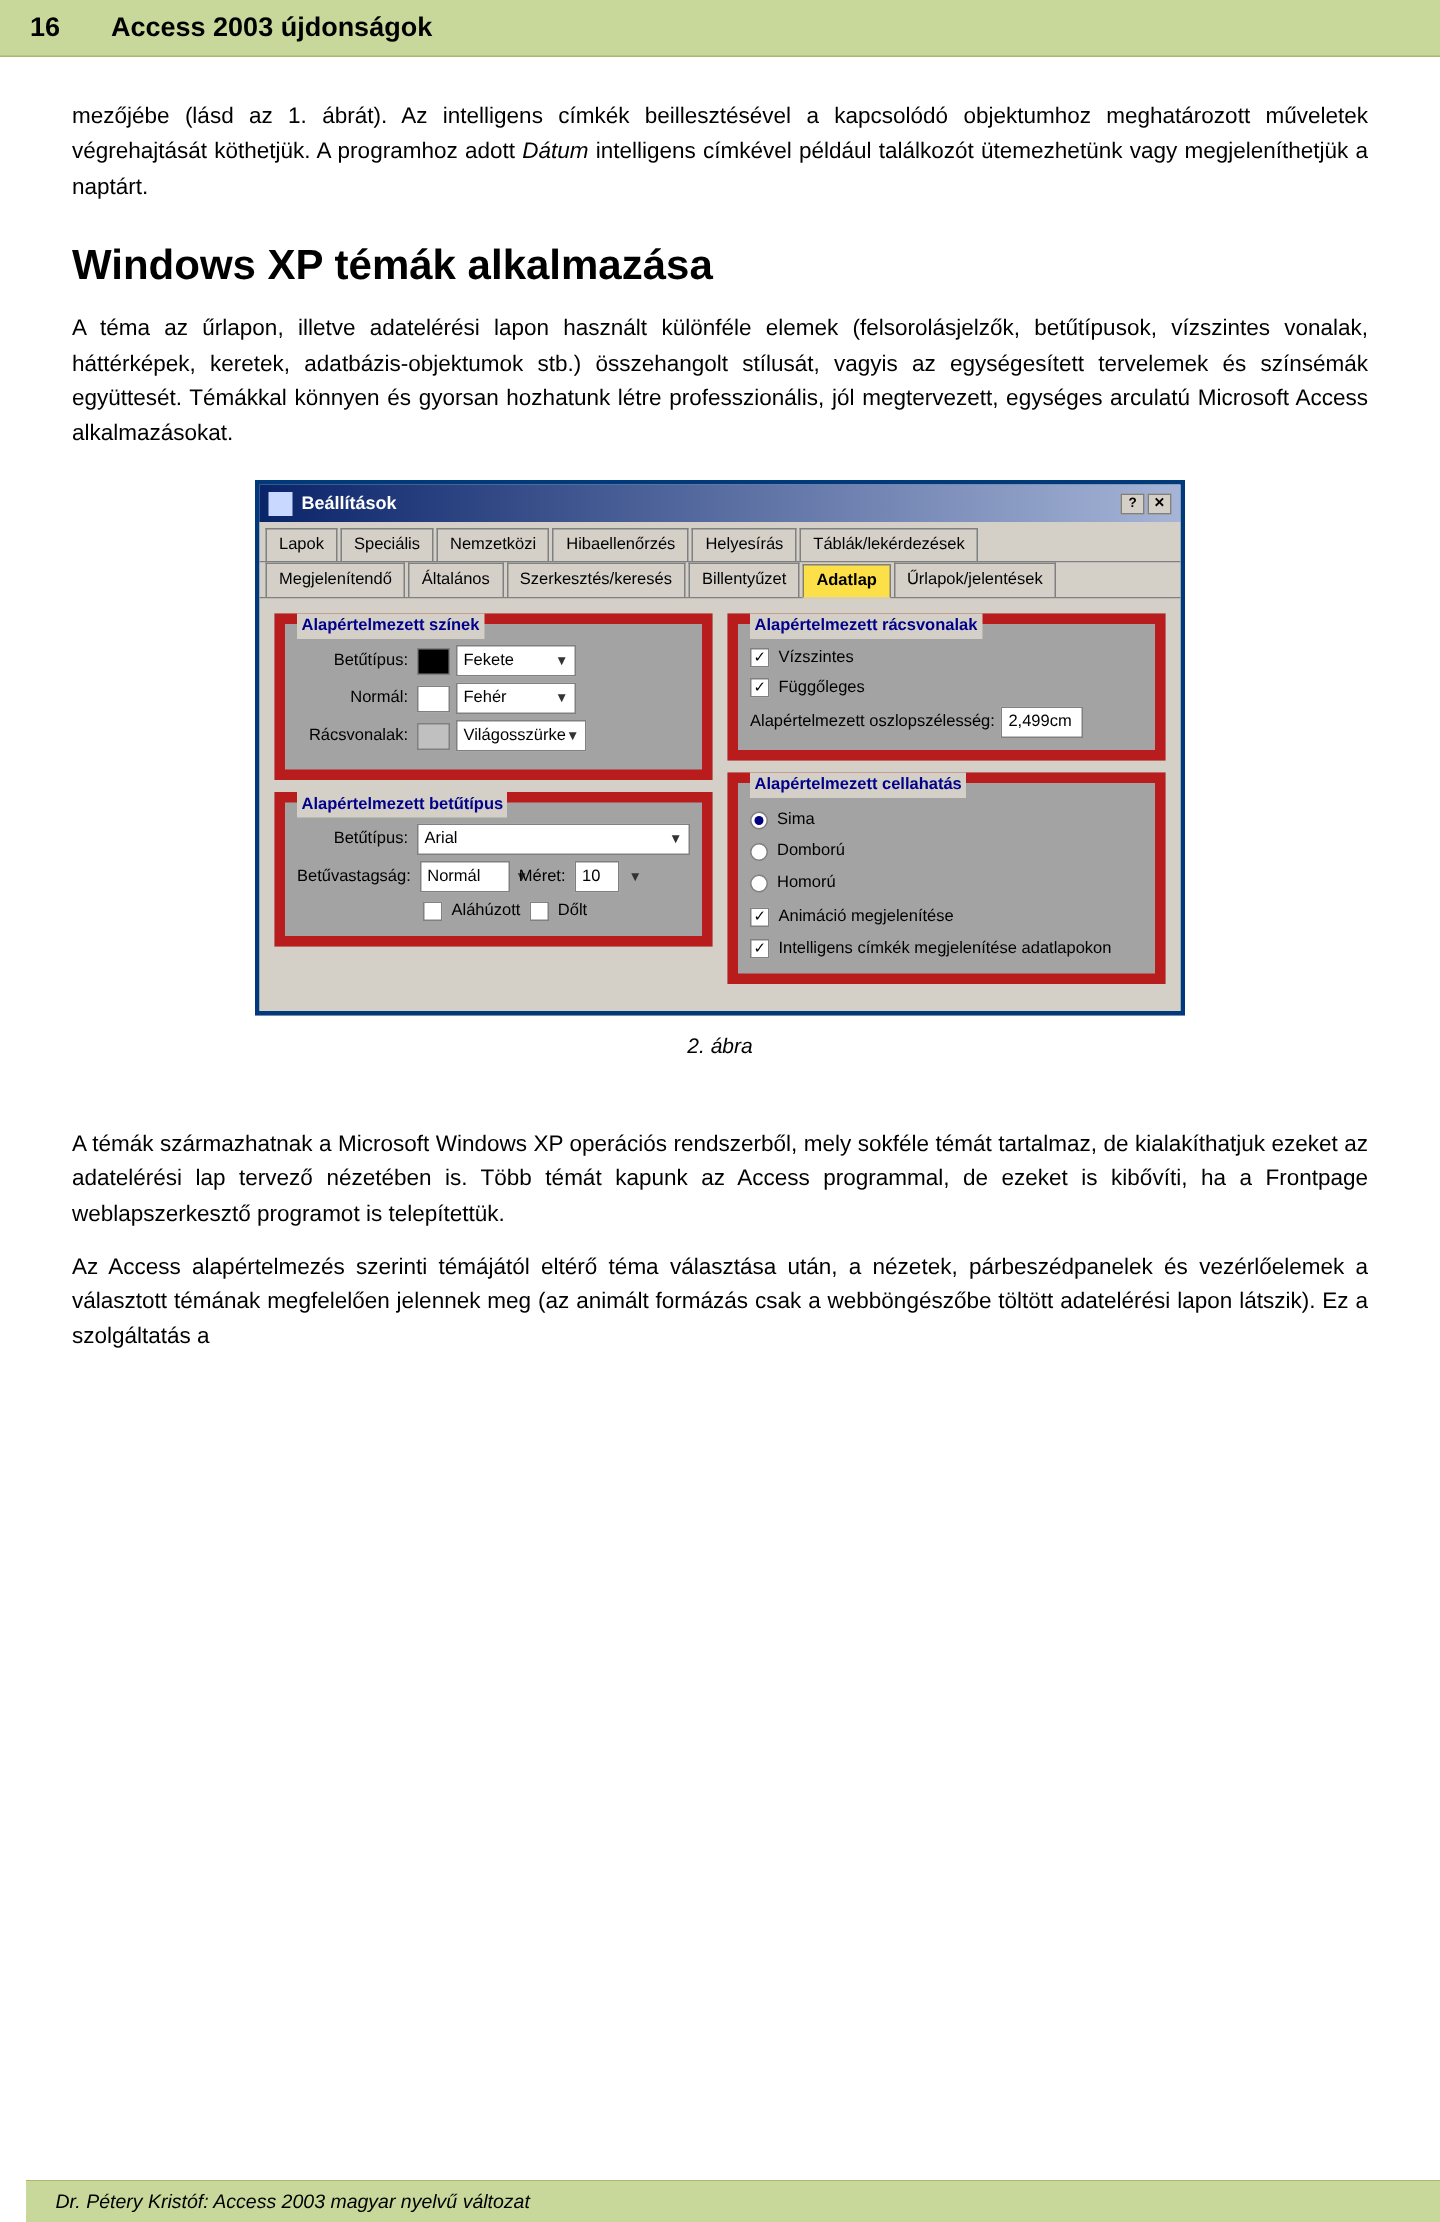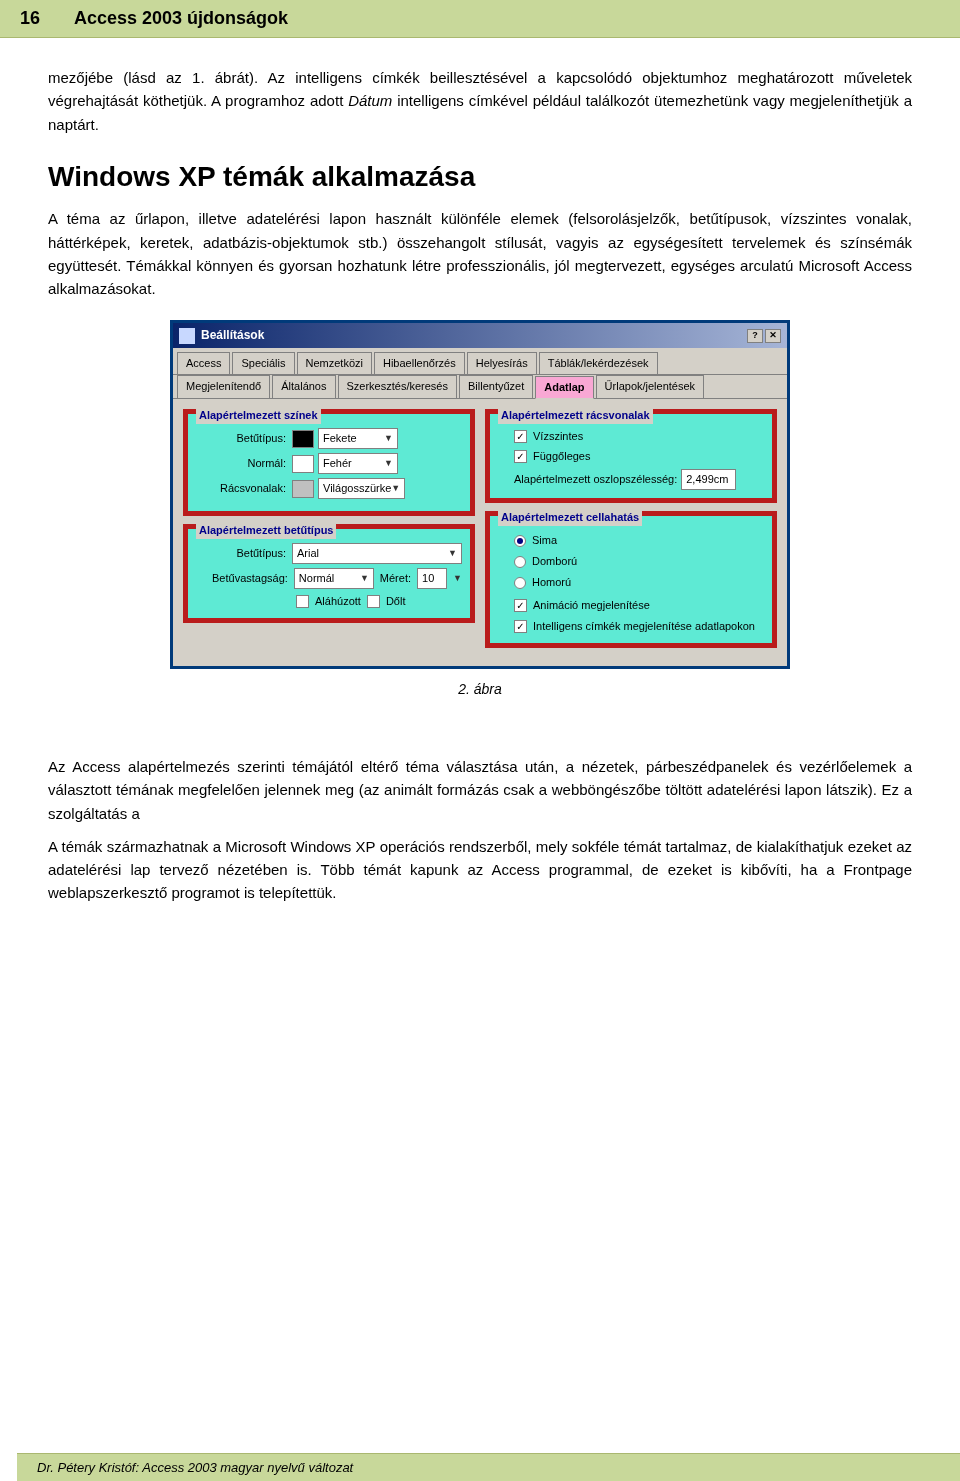--- a/index.html
+++ b/index.html
@@ -142,21 +142,21 @@
     .tab2 {
       padding: 2px 8px;
       background: #d4d0c8;
       border: 1px solid #808080;
       border-bottom: none;
       font-size: 11px;
       cursor: pointer;
       white-space: nowrap;
     }
     .tab2.active {
-      background: #f9a8d4;
+      background: #fde047;
       font-weight: bold;
       border-bottom: 1px solid #d4d0c8;
       position: relative;
       top: 1px;
       z-index: 2;
     }
 
     
     .dialog-body {
       padding: 10px;
@@ -166,25 +166,25 @@
     }
 
     .dialog-left, .dialog-right {
       flex: 1;
       display: flex;
       flex-direction: column;
       gap: 0;
     }
 
     .group-box {
-      border: 5px solid #b91c1c;
-      background: #5eead4;
+      border: 7px solid #b91c1c;
+      background: #a3a3a3;
       margin-bottom: 8px;
       position: relative;
-      padding: 14px 8px 8px 24px;
+      padding: 14px 8px 8px 8px;
     }
     .group-label {
       position: absolute;
       top: -7px;
       left: 8px;
       background: #d4d0c8;
       padding: 0 3px;
       font-size: 11px;
       font-weight: bold;
       color: #00008b;
@@ -391,21 +391,21 @@
         <span class="title-icon"></span>
         <span>Beállítások</span>
       </div>
       <div class="titlebar-controls">
         <div class="title-btn">?</div>
         <div class="title-btn">✕</div>
       </div>
     </div>
 
     <div class="tab-strip">
-      <div class="tab">Access</div>
+      <div class="tab">Lapok</div>
       <div class="tab">Speciális</div>
       <div class="tab">Nemzetközi</div>
       <div class="tab">Hibaellenőrzés</div>
       <div class="tab">Helyesírás</div>
       <div class="tab">Táblák/lekérdezések</div>
     </div>
 
     <div class="second-tab-row">
       <div class="tab2">Megjelenítendő</div>
       <div class="tab2">Általános</div>
@@ -465,21 +465,21 @@
               <div class="font-dropdown">
                 <span>Arial</span>
                 <span class="dropdown-arrow">▼</span>
               </div>
             </div>
           </div>
 
           <div class="form-row">
             <span class="form-label">Betűvastagság:</span>
             <div class="form-control" style="gap:6px;">
-              <div class="weight-dropdown" style="background:#fff;border:1px solid #808080;padding:1px 4px;font-size:11px;width:80px;display:flex;align-items:center;justify-content:space-between;gap:23px;">
+              <div class="weight-dropdown" style="background:#fff;border:1px solid #808080;padding:1px 4px;font-size:11px;width:60px;display:flex;align-items:center;justify-content:space-between;gap:23px;">
                 <span>Normál</span>
                 <span class="dropdown-arrow">▼</span>
               </div>
               <span style="font-size:11px;">Méret:</span>
               <div style="background:#fff;border:1px solid #808080;padding:1px 4px;font-size:11px;width:30px;">
                 <span>10</span>
               </div>
               <span class="dropdown-arrow" style="font-size:9px;">▼</span>
             </div>
           </div>
@@ -546,23 +546,23 @@
 
       </div>
     </div>
   </div>
 
   <p class="figure-caption">2. ábra</p>
 
 </div>
 
 <div class="bottom-content">
+  <p class="body-text">
+    A témák származhatnak a Microsoft Windows XP operációs rendszerből, mely sokféle témát tartalmaz, de kialakíthatjuk ezeket az adatelérési lap tervező nézetében is. Több témát kapunk az Access programmal, de ezeket is kibővíti, ha a Frontpage weblapszerkesztő programot is telepítettük.
+  </p>
   <p class="body-text" style="margin-top:12px;">
     Az Access alapértelmezés szerinti témájától eltérő téma választása után, a nézetek, párbeszédpanelek és vezérlőelemek a választott témának megfelelően jelennek meg (az animált formázás csak a webböngészőbe töltött adatelérési lapon látszik). Ez a szolgáltatás a
   </p>
-  <p class="body-text">
-    A témák származhatnak a Microsoft Windows XP operációs rendszerből, mely sokféle témát tartalmaz, de kialakíthatjuk ezeket az adatelérési lap tervező nézetében is. Több témát kapunk az Access programmal, de ezeket is kibővíti, ha a Frontpage weblapszerkesztő programot is telepítettük.
-  </p>
 </div>
 
 <div class="footer-bar">
   <span>Dr. Pétery Kristóf: Access 2003 magyar nyelvű változat</span>
 </div>
 
 </body></html>

